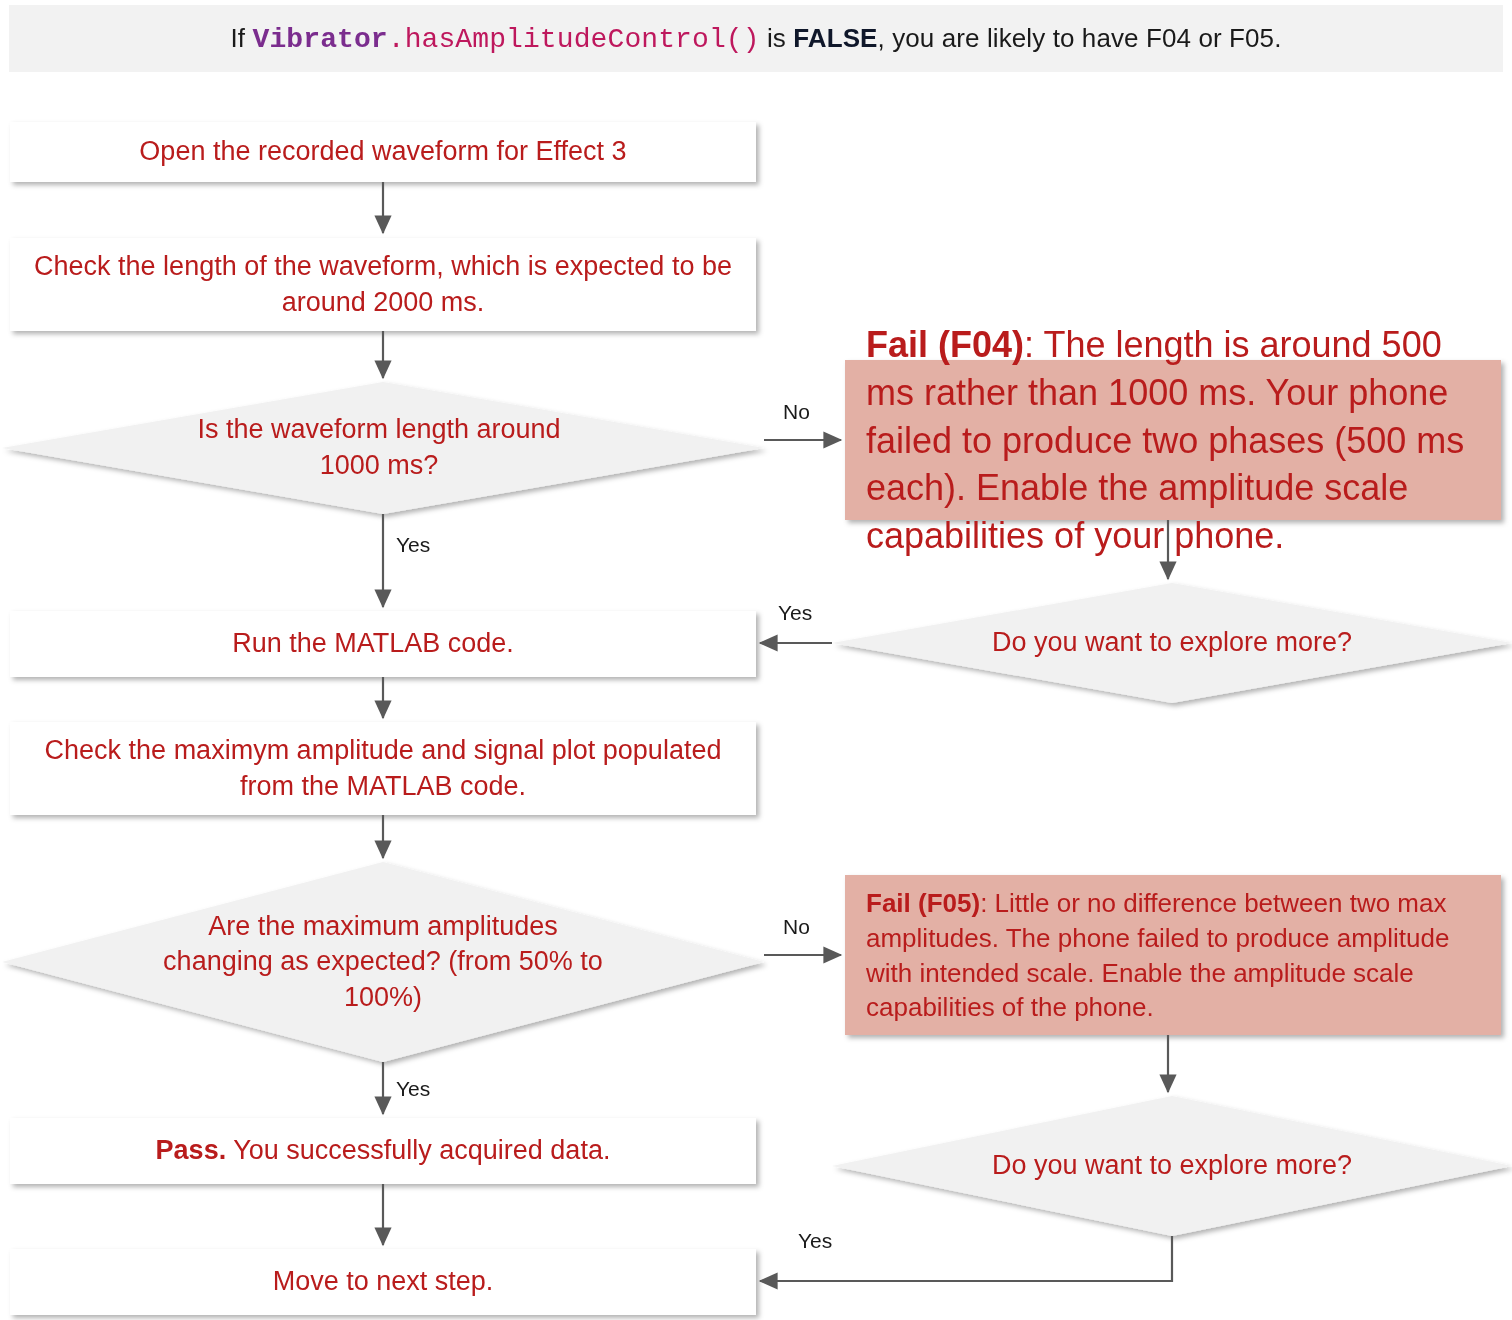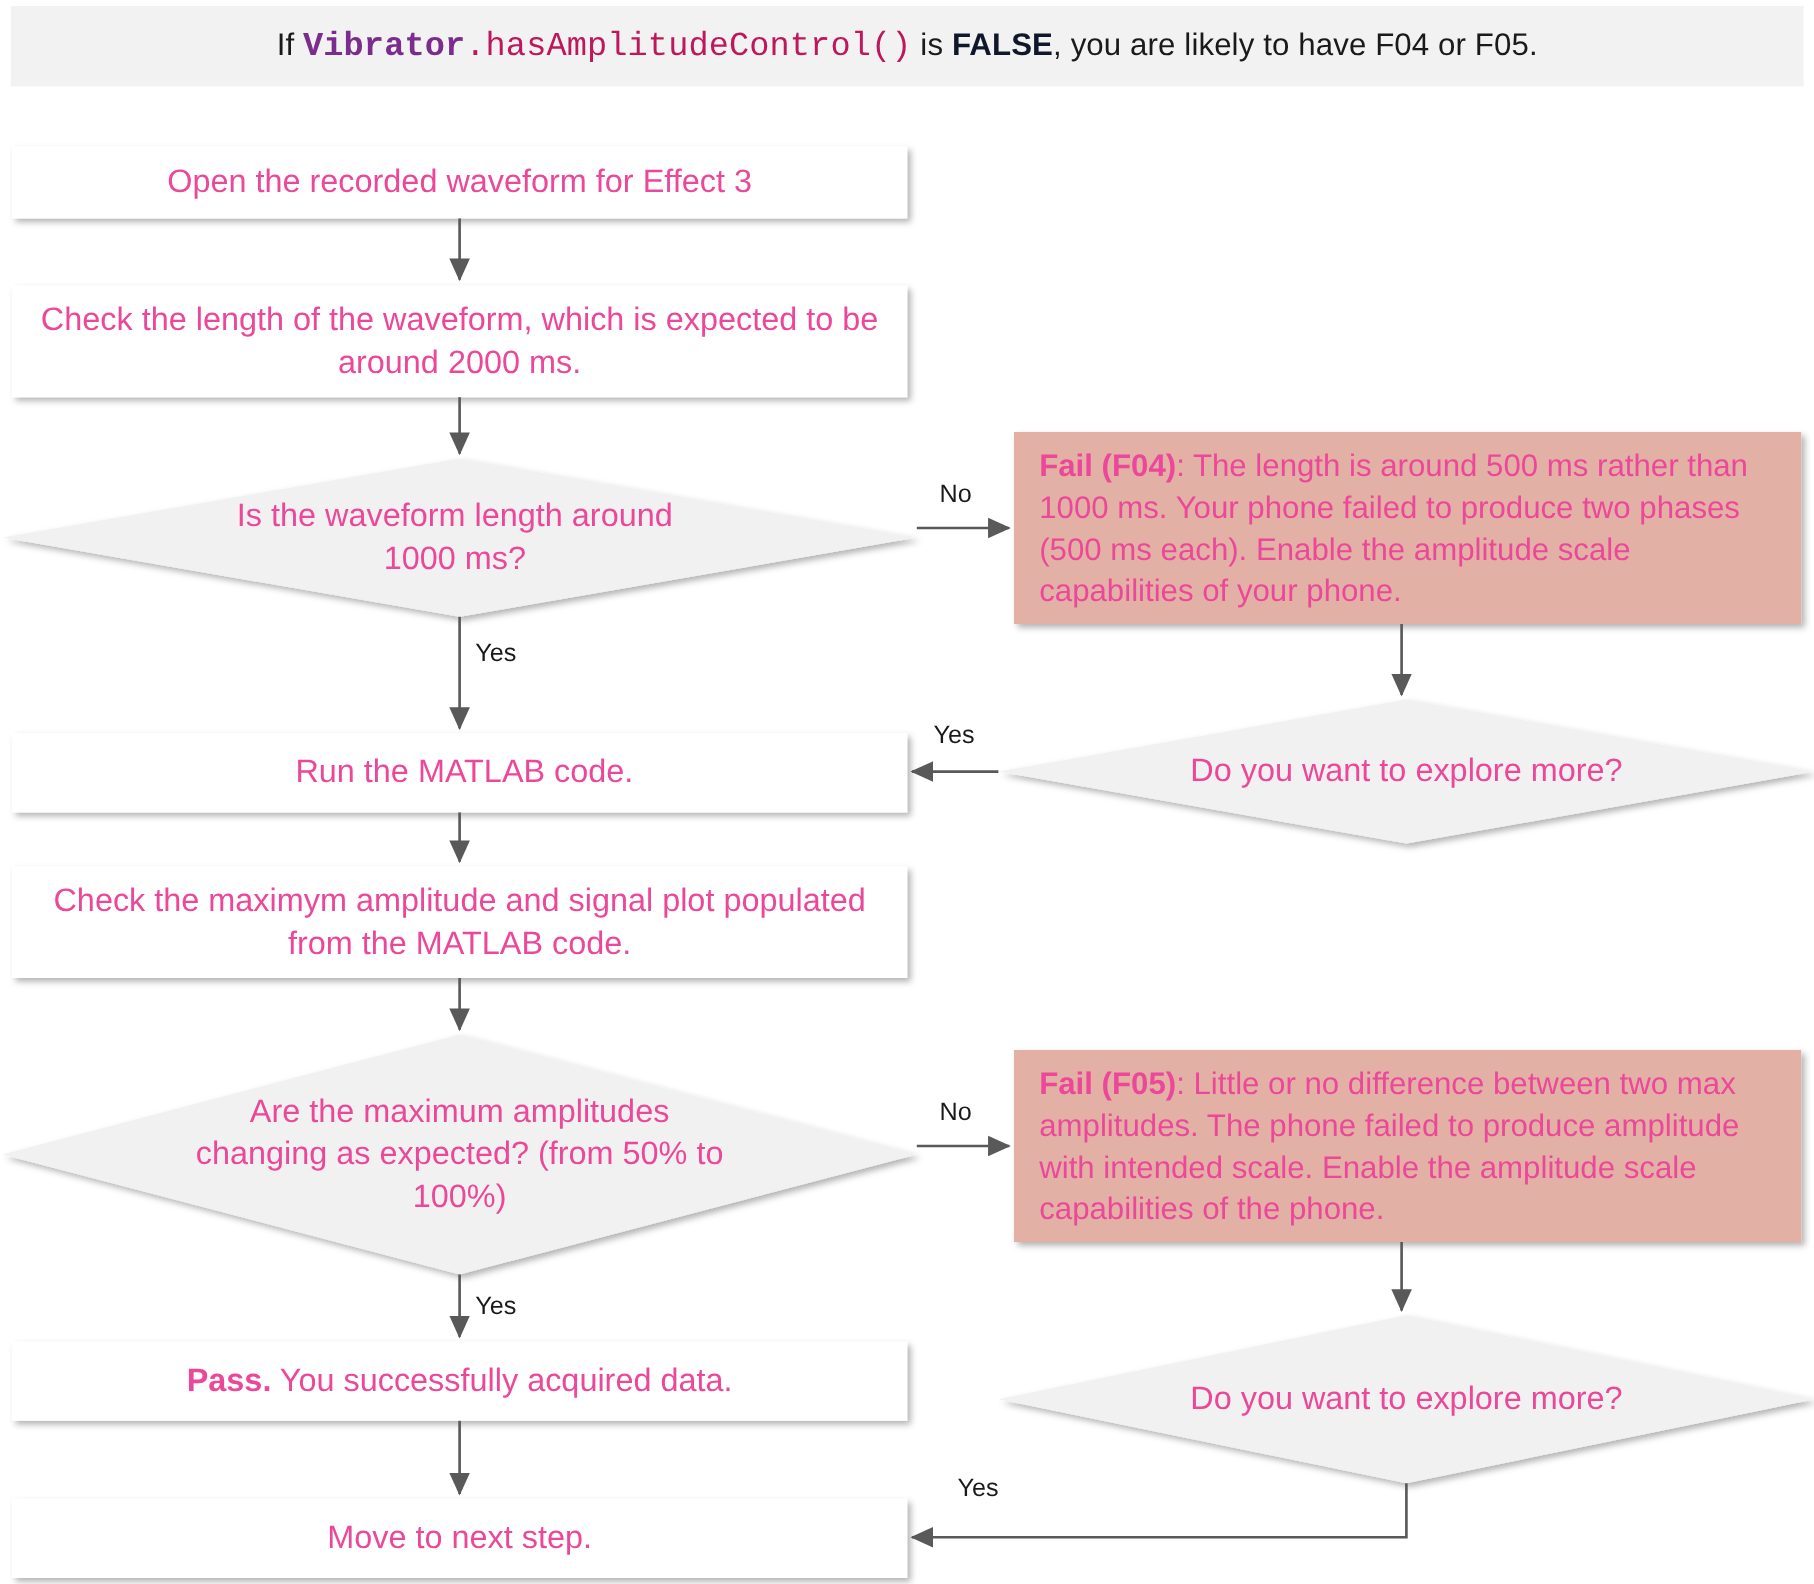--- a/index.html
+++ b/index.html
@@ -67,21 +67,21 @@
 
   
   .node-text {
     position: absolute;
     display: flex;
     align-items: center;
     justify-content: center;
     text-align: center;
     font-size: 27px;
     line-height: 1.32;
-    color: #ec4899;
+    color: #b91c1c;
     pointer-events: none;
   }
   .node-text.left-align {
     justify-content: flex-start;
     text-align: left;
     line-height: 1.33;
   }
   .edge-label {
     position: absolute;
     font-size: 21px;
@@ -164,29 +164,29 @@
       <path d="M1172,1236 L1172,1281 L760,1281" marker-end="url(#arrow)"></path>
     </g>
   </svg>
 
   <div class="node-text" style="left:10px; top:122px; width:746px; height:60px;">Open the recorded waveform for Effect 3</div>
 
   <div class="node-text" style="left:26px; top:238px; width:714px; height:93px;">Check the length of the waveform, which is expected to be around 2000 ms.</div>
 
   <div class="node-text" style="left:179px; top:402px; width:400px; height:92px;">Is the waveform length around 1000 ms?</div>
 
-  <div class="node-text left-align" style="left:866px; top:368px; width:620px; height:145px; font-size:26px;">
+  <div class="node-text left-align" style="left:866px; top:368px; width:620px; height:145px; font-size:36px;">
     <span>
       <b>Fail (F04)</b><span>: The length is around 500 ms rather than 1000 ms. Your phone failed to produce two phases (500 ms each). Enable the amplitude scale capabilities of your phone.</span>
     </span>
   </div>
 
   <div class="node-text" style="left:982px; top:600px; width:380px; height:86px;">Do you want to explore more?</div>
 
-  <div class="node-text" style="left:14px; top:611px; width:746px; height:66px;">Run the MATLAB code.</div>
+  <div class="node-text" style="left:0; top:611px; width:746px; height:66px;">Run the MATLAB code.</div>
 
   <div class="node-text" style="left:40px; top:722px; width:686px; height:93px;">Check the maximym amplitude and signal plot populated from the MATLAB code.</div>
 
   <div class="node-text" style="left:158px; top:880px; width:450px; height:164px;">Are the maximum amplitudes changing as expected? (from 50% to 100%)</div>
 
   <div class="node-text left-align" style="left:866px; top:883px; width:620px; height:145px; font-size:26px;">
     <span>
       <b>Fail (F05)</b><span>: Little or no difference between two max amplitudes. The phone failed to produce amplitude with intended scale. Enable the amplitude scale capabilities of the phone.</span>
     </span>
   </div>

